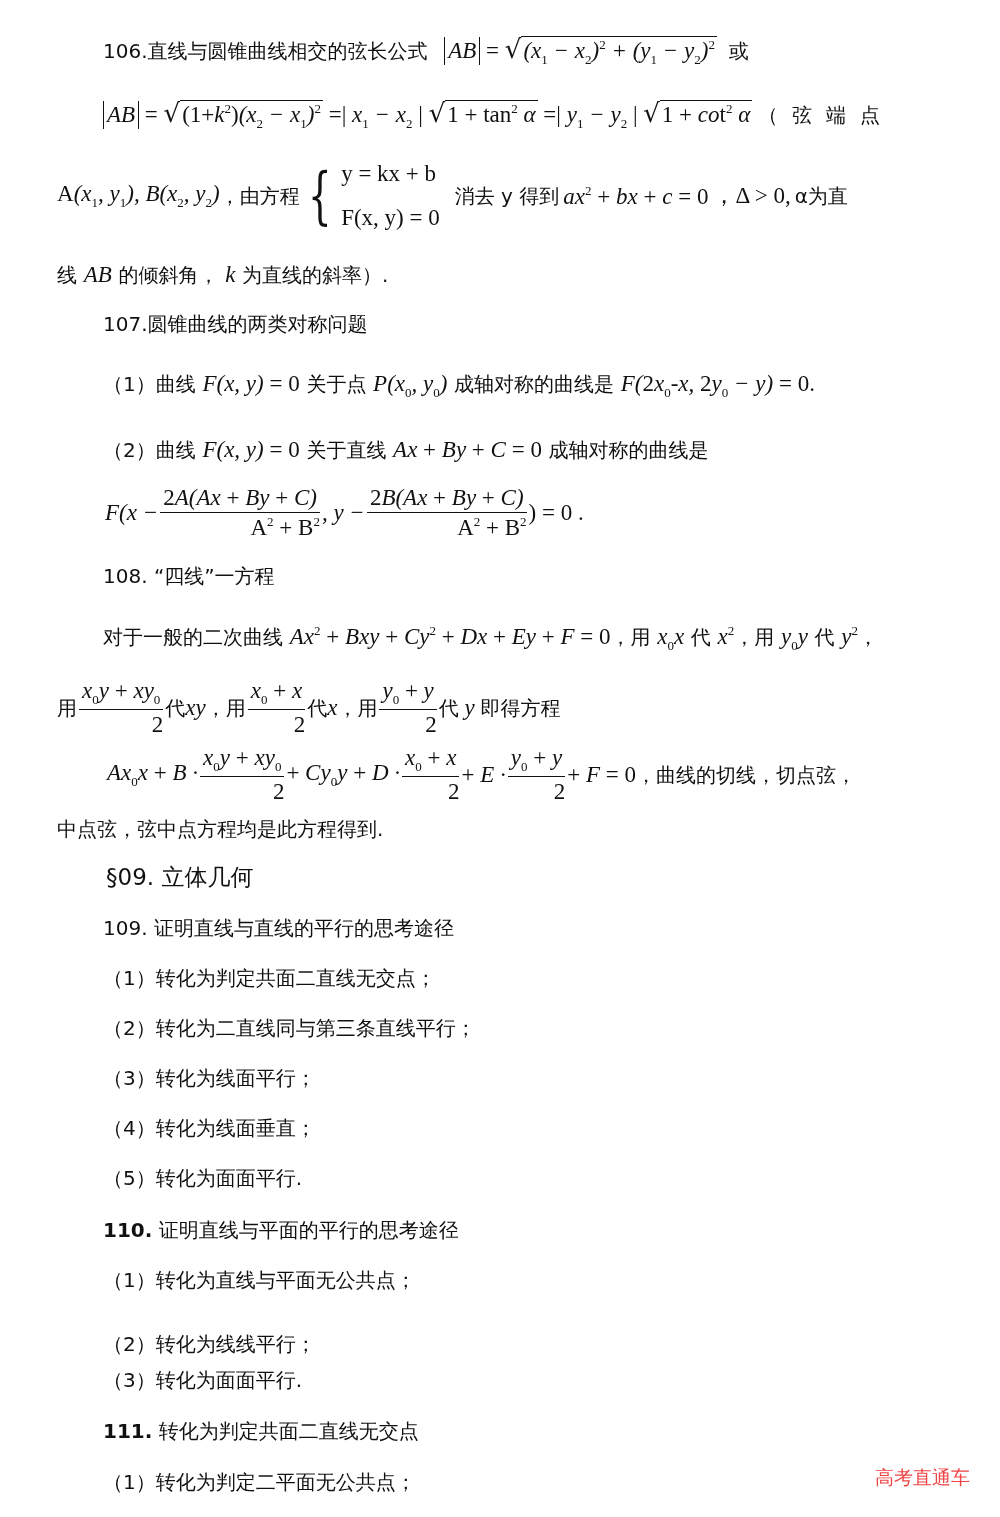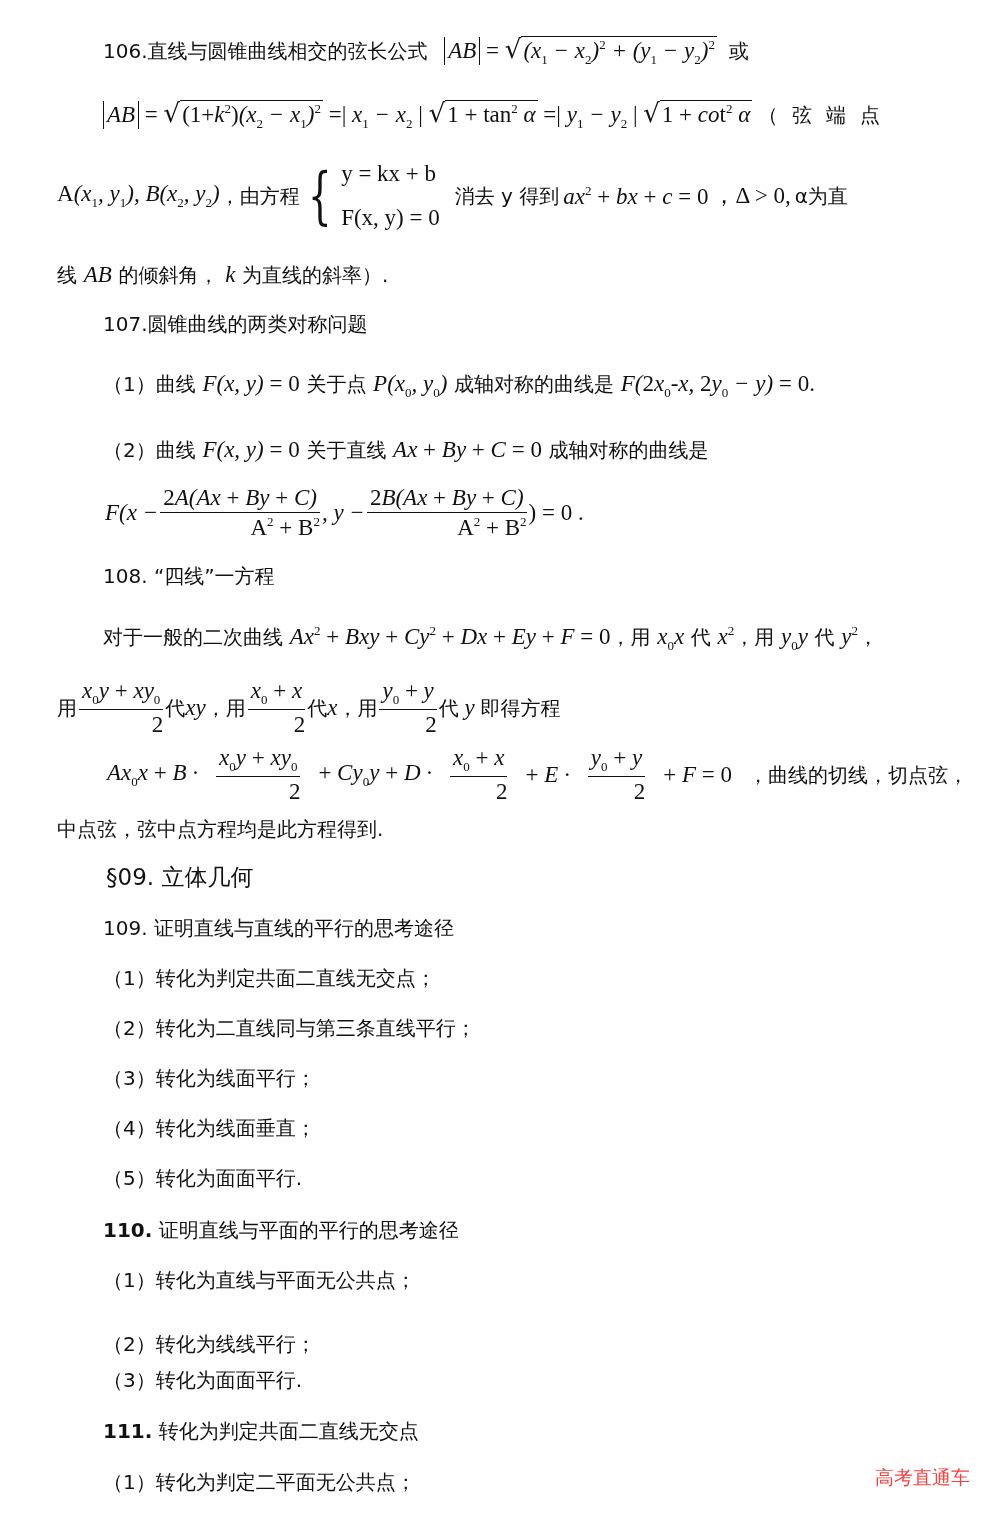--- a/index.html
+++ b/index.html
@@ -127,21 +127,21 @@
     <span class="cn">，用</span>
   <span class="frac m">
       <span class="num">y<sub>0</sub> <span class="r">+</span> y</span>
       <span class="den r">2</span>
     </span>
   <span class="cn">代</span>
     <span class="m">&nbsp;y&nbsp;</span>
     <span class="cn">即得方程</span>
 </div>
 
-<div class="line" style="left:107px; top:745px; display:flex; align-items:center;gap:16px;">
+<div class="line" style="left:107px; top:745px; display:flex; align-items:center;">
   <span class="m">Ax<sub>0</sub>x <span class="r">+</span> B ·</span>
   <span class="frac m">
       <span class="num">x<sub>0</sub>y <span class="r">+</span> xy<sub>0</sub></span>
       <span class="den r">2</span>
     </span>
   <span class="m"><span class="r">+</span> Cy<sub>0</sub>y <span class="r">+</span> D ·</span>
   <span class="frac m">
       <span class="num">x<sub>0</sub> <span class="r">+</span> x</span>
       <span class="den r">2</span>
     </span>

